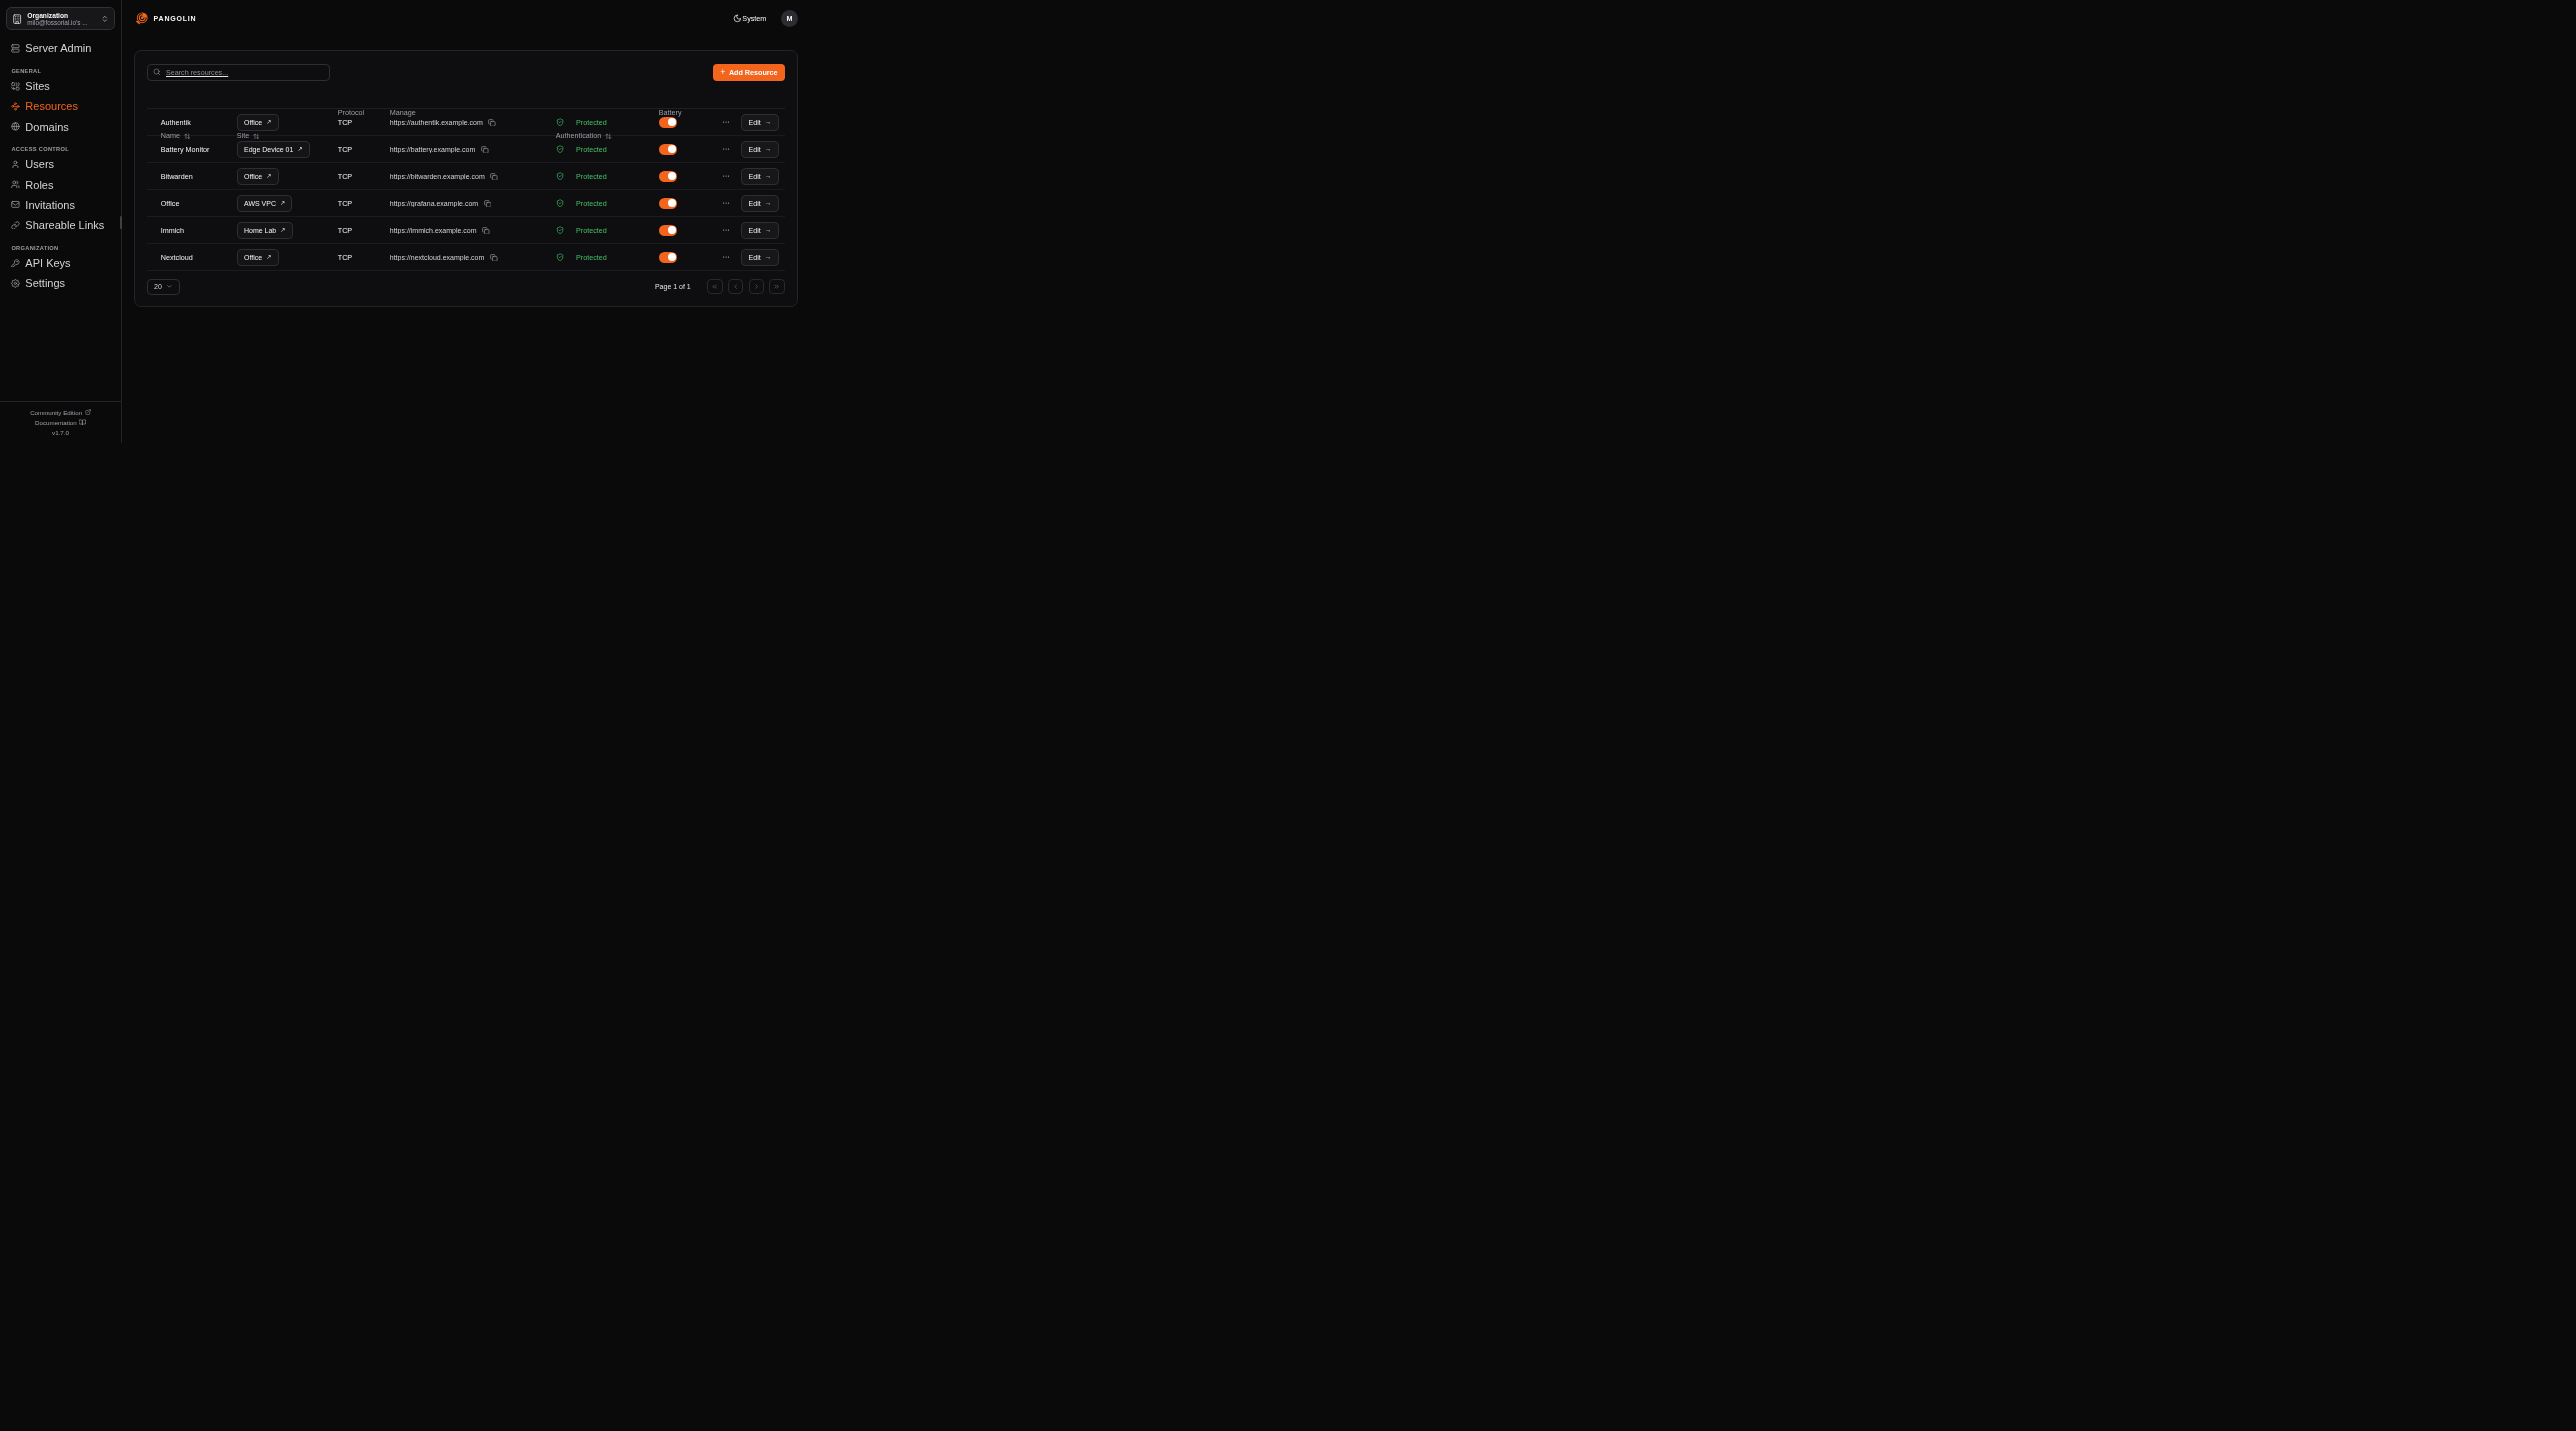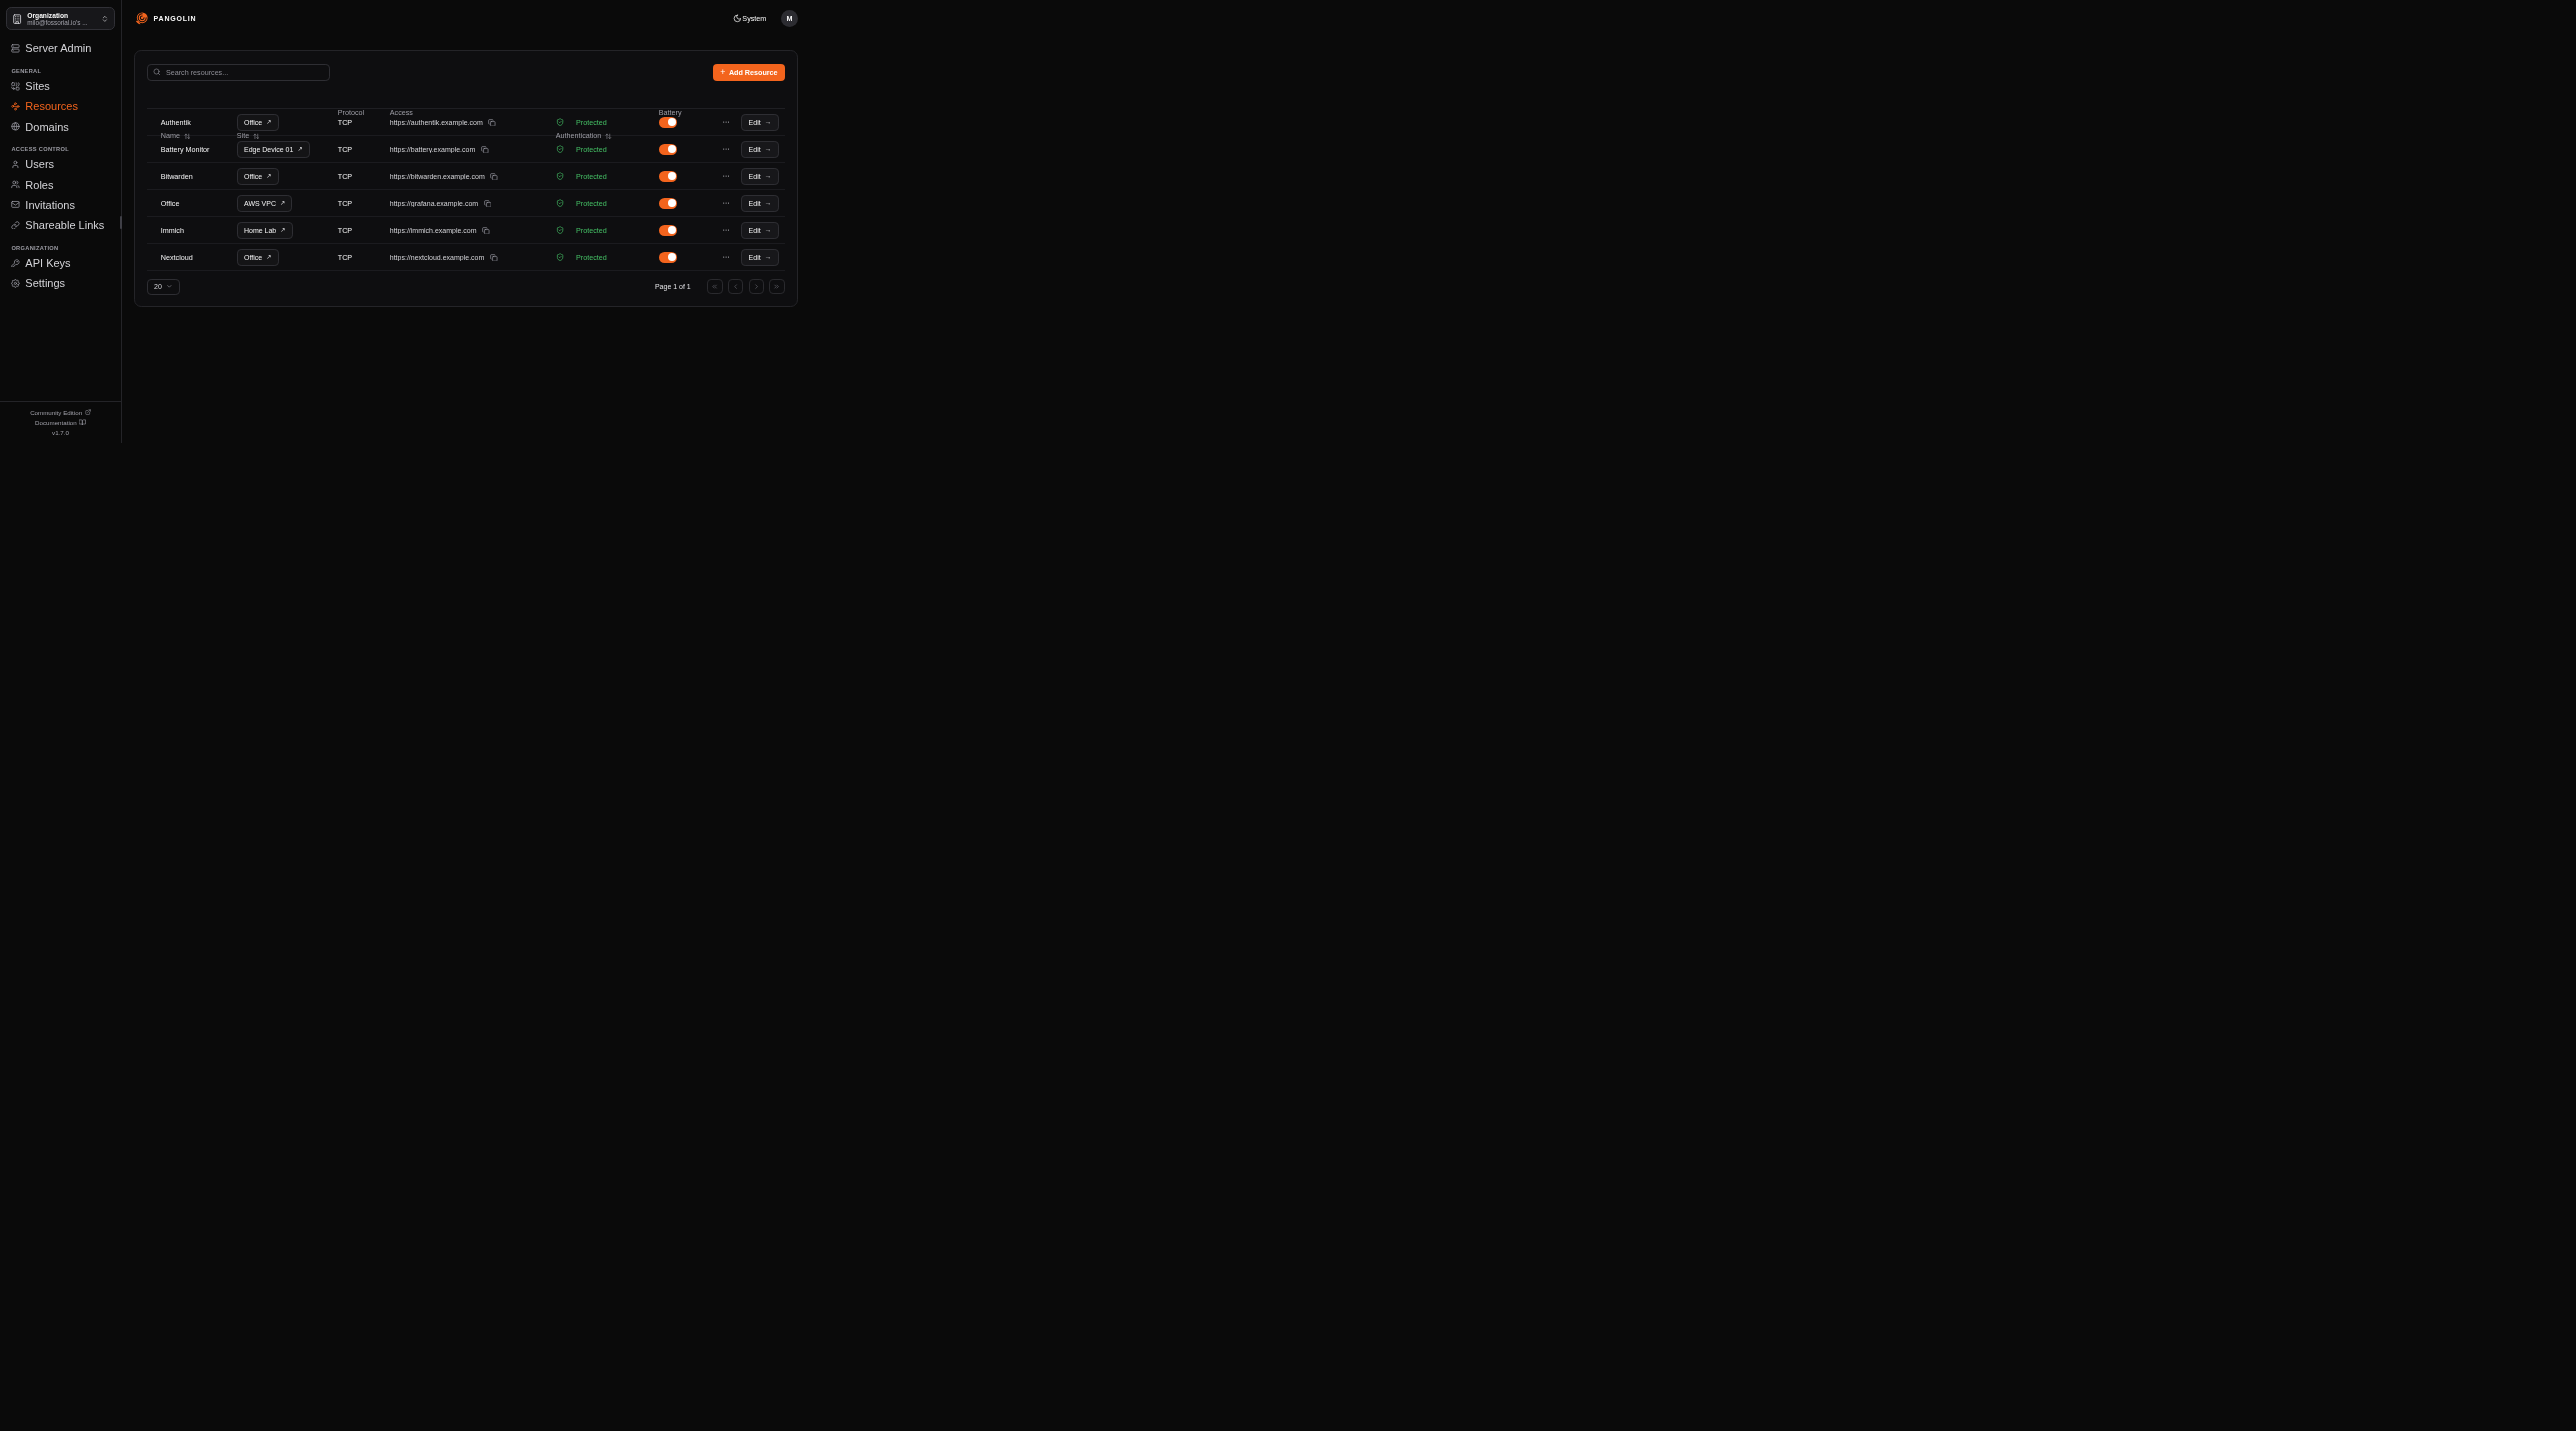--- a/index.html
+++ b/index.html
@@ -42,21 +42,21 @@
   .theme-toggle .icon { display:flex; color:#fafafa; }
   .avatar { width:17.5px; height:17.5px; border-radius:50%; background:#2c2c31; display:flex; align-items:center; justify-content:center; font-size:7.2px; font-weight:600; color:#fafafa; cursor:pointer; border:none; font-family:inherit; }
 
   .page-head { margin-top:11.3px; }
   .page-title { font-size:13.4px; font-weight:800; letter-spacing:-0.2px; }
   .page-subtitle { margin-top:3.1px; font-size:7.7px; color:#a1a1aa; }
 
   .card { margin-top:13.4px; border:0.5px solid #242428; border-radius:7.2px; background:#0e0e10; padding:12.4px 12.4px 11.3px; }
   .card-toolbar { display:flex; justify-content:space-between; align-items:center; }
   .search-box { position:relative; width:183px; }
-  .search-box input { width:100%; height:17.5px; background:transparent; border:0.5px solid #2e2e33; border-radius:4.1px; color:#e4e4e7; font:inherit; font-size:7.2px; padding:0 6.2px 0 17.5px; outline:none; }
+  .search-box input { width:100%; height:17.5px; background:transparent; border:0.5px solid #2e2e33; border-radius:4.1px; color:#e4e4e7; font:inherit; font-size:7.2px; padding:0 6.2px 0 17.5px; outline:none;text-decoration:underline; }
   .search-box input::placeholder { color:#8e8e96; }
   .search-icon { position:absolute; left:5.7px; top:4.6px; color:#8d8d95; display:flex; }
   .add-btn { display:inline-flex; align-items:center; gap:3.6px; height:17.5px; padding:0 7.2px; background:var(--accent,#F3641D); border:none; border-radius:4.1px; color:#fff; font:inherit; font-size:7.2px; font-weight:600; cursor:pointer; }
   .add-btn .plus { font-size:8.8px; font-weight:500; line-height:1; margin-top:-0.5px; }
 
   
   .thead, .trow { display:grid; grid-template-columns:76px 101px 52px 166px 103px 54px 1fr; align-items:center; padding-left:13.4px; }
   .thead { height:24px; margin-top:4.1px; color:#9d9da5; font-size:7.2px; border-bottom:0.5px solid #1f1f23; }
   .th { display:flex; align-items:center; gap:3.6px; background:none; border:none; color:inherit; font:inherit; padding:0; }
   .th.sortable { cursor:pointer;margin-top:46px; }
@@ -317,21 +317,21 @@
                 <path d="M17 20V4"></path>
                 <path d="m3 8 4-4 4 4"></path>
                 <path d="M7 4v16"></path>
               </svg>
           </span>
         </div>
         <div class="th">
           <span>Protocol</span>
         </div>
         <div class="th">
-          <span>Access</span>
+          <span>Manage</span>
         </div>
         <div class="th sortable">
           <span>Authentication</span>
           <span class="sort-icon">
             <svg width="6.7" height="6.7" viewBox="0 0 24 24" fill="none" stroke="currentColor" stroke-width="2" stroke-linecap="round" stroke-linejoin="round">
                 <path d="m21 16-4 4-4-4"></path>
                 <path d="M17 20V4"></path>
                 <path d="m3 8 4-4 4 4"></path>
                 <path d="M7 4v16"></path>
               </svg>

